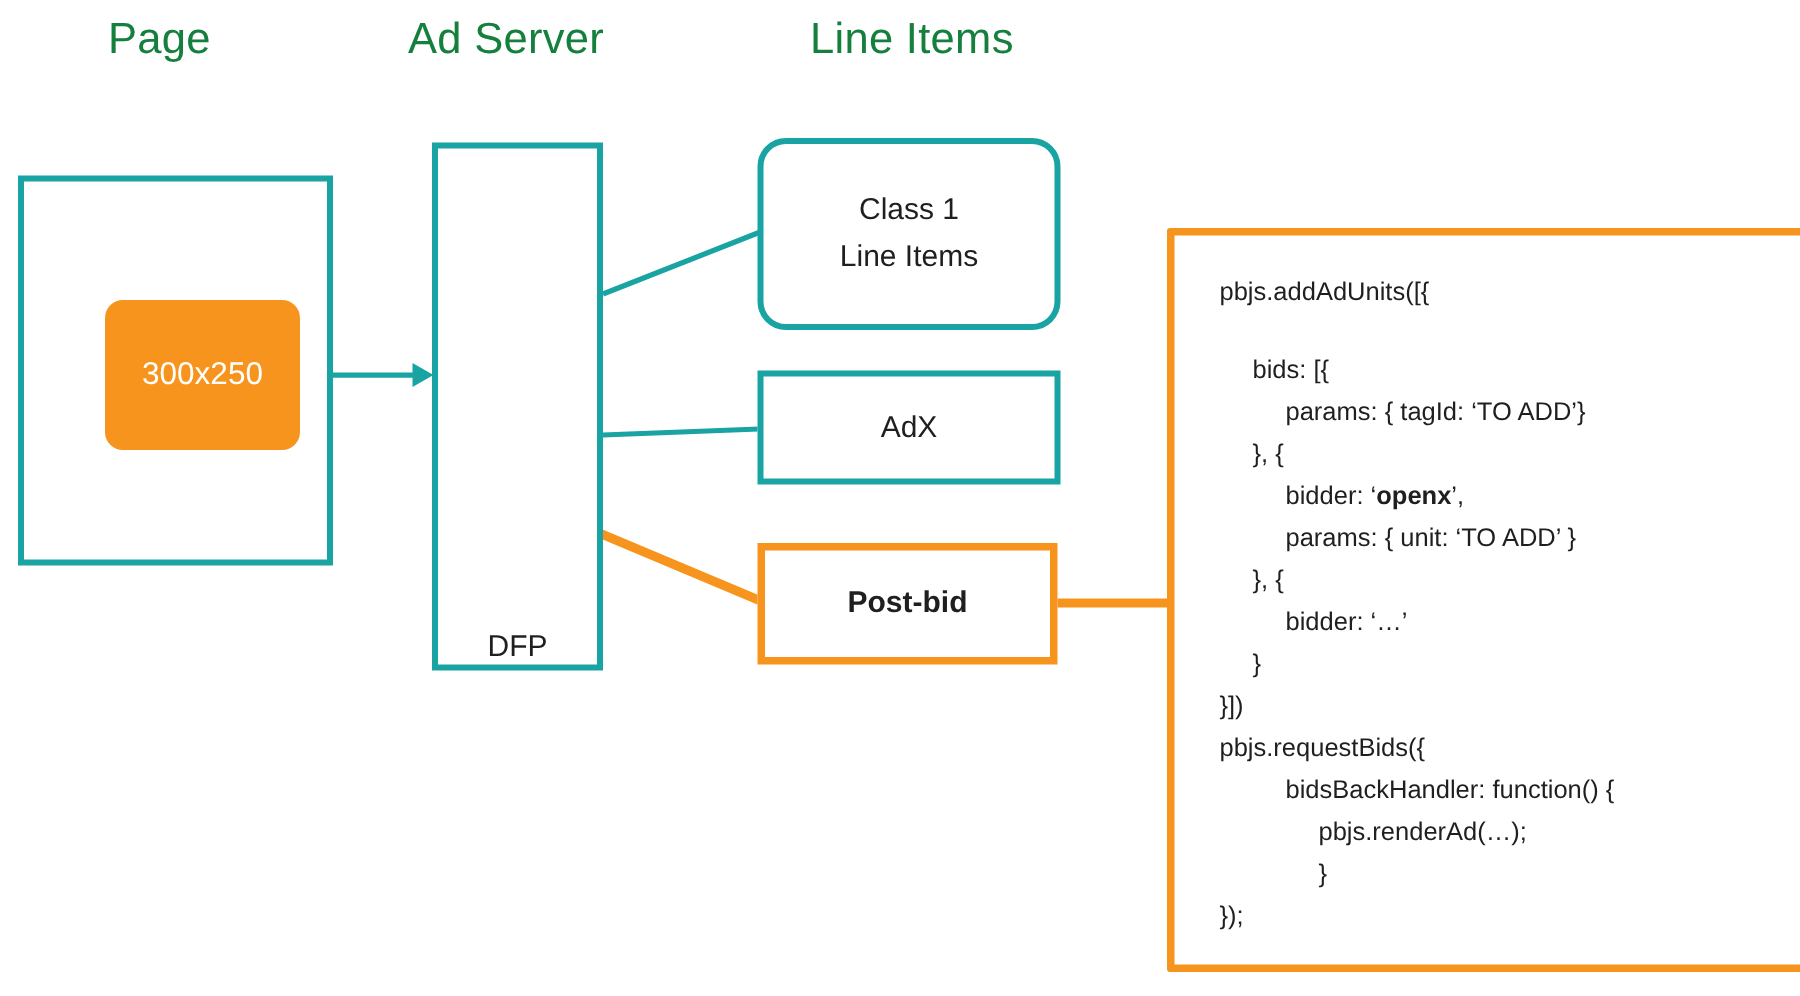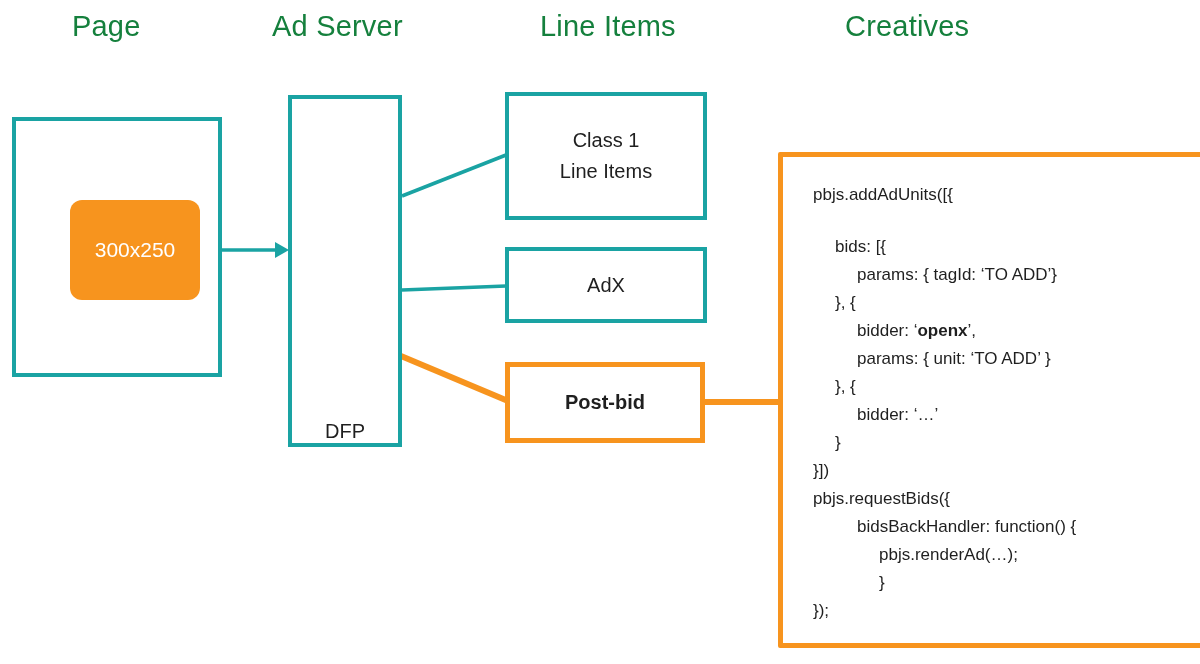--- a/index.html
+++ b/index.html
@@ -61,21 +61,21 @@
   .ad-slot {
     position: absolute;
     left: 70px; top: 200px; width: 130px; height: 100px;
     background: var(--orange);
     display: flex; align-items: center; justify-content: center;
     color: #ffffff;
     font-size: 21px;
     border-radius: 12px;
   }
   .dfp-box     { left: 288px; top: 95px;  width: 114px; height: 352px; align-items: flex-end; }
-  .class1-box  { left: 505px; top: 92px;  width: 202px; height: 128px; line-height: 1.55; white-space: pre-line; }
+  .class1-box  { left: 505px; top: 92px;  width: 202px; height: 128px; line-height: 1.55; white-space: pre-line; border-radius: 19px; }
   .adx-box     { left: 505px; top: 247px; width: 202px; height: 76px; }
   .postbid-box { left: 505px; top: 362px; width: 200px; height: 81px; font-weight: bold; }
 
   .code-box {
     position: absolute;
     left: 778px; top: 152px; width: 482px; height: 496px;
     border: 5px solid var(--orange);
     border-radius: 2px;
     background: #ffffff;
   }
@@ -97,21 +97,20 @@
     <polygon class="teal-fill" points="275,242 289,250 275,258"></polygon>
     <line class="teal" x1="402" y1="196" x2="506" y2="155"></line>
     <line class="teal" x1="402" y1="290" x2="506" y2="286"></line>
     <line class="orange" x1="401" y1="356" x2="508" y2="401"></line>
     <line class="orange" x1="704" y1="402" x2="779" y2="402"></line>
   </svg>
 
   <div class="col-header hdr-page">Page</div>
   <div class="col-header hdr-adserver">Ad Server</div>
   <div class="col-header hdr-lineitems">Line Items</div>
-  <div class="col-header hdr-creatives">Creatives</div>
 
   <div class="box teal-box page-box"></div>
   <div class="ad-slot">300x250</div>
 
   <div class="box teal-box dfp-box">
     <span>DFP</span>
   </div>
 
   <div class="box teal-box class1-box">
     <span>Class 1

